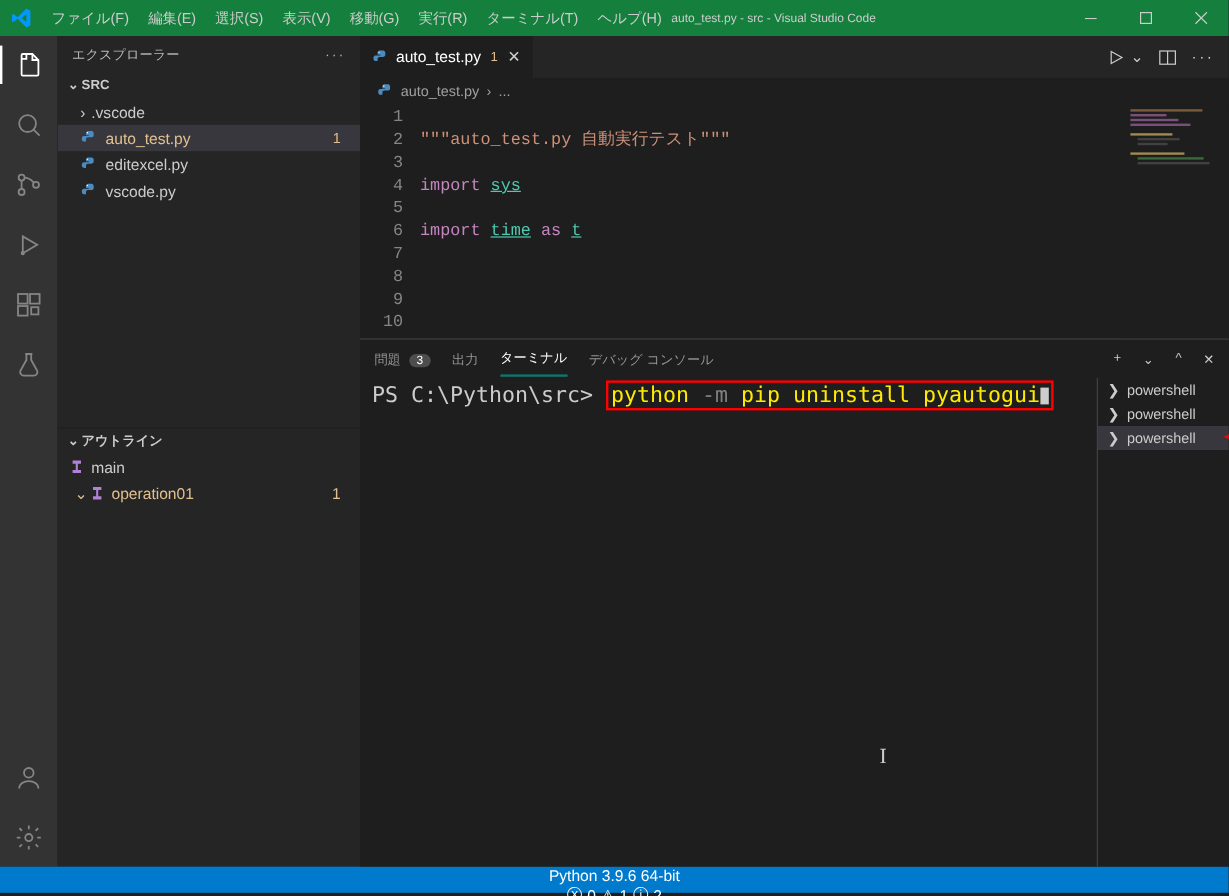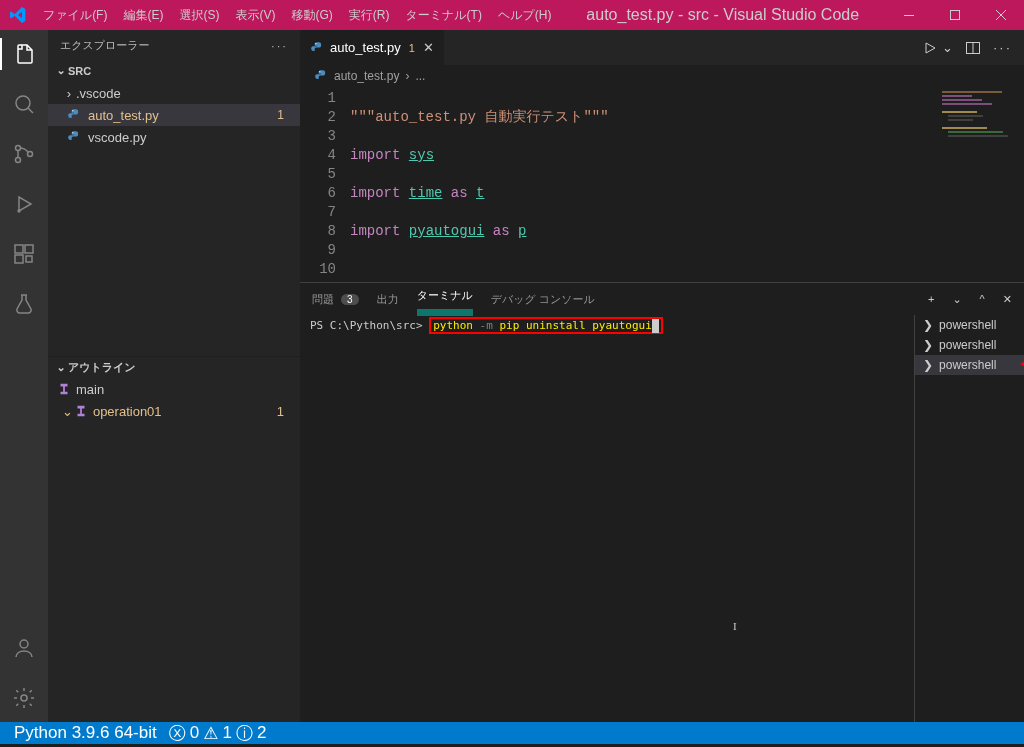--- a/index.html
+++ b/index.html
@@ -7,35 +7,35 @@
   font-family: "Segoe UI", "Meiryo", sans-serif;
   background: #1e1e1e;
   color: #cccccc;
   width: 1024px;
   height: 747px;
   overflow: hidden;
   font-size: 13px;
 }
 .titlebar {
   height: 30px;
-  background: #be185d;
+  background: #15803d;
   display: flex;
   align-items: center;
   color: #cccccc;
   -webkit-app-region: drag;
 }
 .titlebar .vscode-icon {
   width: 35px;
   display: flex;
   justify-content: center;
   align-items: center;
 }
 .titlebar .menus { display: flex; }
 .titlebar .menu-item { padding: 0 8px; font-size: 12px; cursor: pointer; }
-.titlebar .title-center { flex: 1; text-align: center; font-size: 16px; color: #cccccc; }
+.titlebar .title-center { flex: 1; text-align: left; font-size: 10px; color: #cccccc; }
 .titlebar .window-controls { display: flex; }
 .titlebar .win-btn { width: 46px; height: 30px; display: flex; justify-content: center; align-items: center; cursor: pointer; }
 .main { display: flex; height: 692px; }
 .activitybar {
   width: 48px;
   background: #333333;
   display: flex;
   flex-direction: column;
   justify-content: space-between;
   align-items: center;
@@ -89,42 +89,43 @@
 .minimap .mm-block { position: absolute; background: #404040; }
 .panel {
   height: 440px;
   background: #1e1e1e;
   border-top: 1px solid #414141;
   display: flex;
   flex-direction: column;
 }
 .panel-tabs { display: flex; align-items: center; height: 32px; padding: 0 12px; font-size: 11px; color: #969696; gap: 18px;}
 .panel-tabs .ptab { cursor: pointer; padding: 6px 0; }
-.panel-tabs .ptab.active { color: #ffffff; border-bottom: 7px solid #0f766e; }
+.panel-tabs .ptab.active { color: #ffffff; border-bottom: 2px solid #0f766e; }
 .panel-tabs .badge { background: #4d4d4d; border-radius: 8px; padding: 0 6px; font-size: 10px; color: #ffffff; margin-left: 4px;}
 .panel-tabs .spacer { flex: 1; }
 .panel-tabs .ptab-icon { cursor: pointer; color: #cccccc; }
 .panel-body { flex: 1; display: flex; position: relative; }
-.terminal { flex: 1; font-family: Consolas, monospace; font-size: 11px; padding: 4px 10px; position: relative; }
+.terminal { flex: 1; font-family: Consolas, monospace; font-size: 18px; padding: 4px 10px; position: relative; }
 .terminal .prompt-line { white-space: pre; }
 .terminal .highlighted { border: 2px solid #ff0000; padding: 0 2px; color: #ffea00; }
 .terminal .m-flag { color: #808080; }
 .terminal .cursor { display: inline-block; width: 7px; height: 14px; background: #cccccc; vertical-align: middle; }
 .term-sidebar { width: 110px; border-left: 1px solid #414141; font-size: 12px; }
 .term-sidebar .term-entry { display: flex; align-items: center; gap: 6px; padding: 3px 8px; cursor: pointer; color: #cccccc;}
 .term-sidebar .term-entry.active { background: #37373d; }
 .red-arrow { position: absolute; left: 720px; top: 34px; }
 .statusbar {
   height: 22px;
   background: #007acc;
   color: #ffffff;
   display: flex;
   align-items: center;
-  font-size: 17px;
+  font-size: 13px;
   padding: 0 8px;
+  flex-direction: column;
 }
 .statusbar .sb-item { padding: 0 6px; display: flex; align-items: center; gap: 4px; cursor: pointer; }
 .statusbar .sb-right { margin-left: auto; display: flex; }
 svg { display: block; }
 .ibeam-cursor { position: absolute; color: #cccccc; left: 433px; top: 305px; font-family: serif; }
 </style>
 </head>
 <body>
 
 <div class="titlebar">
@@ -240,20 +241,29 @@
       </div>
       <div class="tree-item selected file-mod">
         <span class="fi-icon">
             <svg width="14" height="14" viewBox="0 0 24 24">
               <path fill="#4B8BBE" d="M12 2C8 2 8 5 8 5v3h4v1H5s-3 0-3 4 3 4 3 4h3v-3s0-3 3-3h5s3 0 3-3V5s0-3-4-3h-3z"></path>
               <circle cx="10" cy="4.5" r="1" fill="#fff"></circle>
             </svg>
           </span>
         <span>auto_test.py</span>
         <span class="modified-badge">1</span>
+      </div>
+      <div class="tree-item">
+        <span class="fi-icon">
+            <svg width="14" height="14" viewBox="0 0 24 24">
+              <path fill="#4B8BBE" d="M12 2C8 2 8 5 8 5v3h4v1H5s-3 0-3 4 3 4 3 4h3v-3s0-3 3-3h5s3 0 3-3V5s0-3-4-3h-3z"></path>
+              <circle cx="10" cy="4.5" r="1" fill="#fff"></circle>
+            </svg>
+          </span>
+        <span>editexcel.py</span>
       </div>
       <div class="tree-item">
         <span class="fi-icon">
             <svg width="14" height="14" viewBox="0 0 24 24">
               <path fill="#4B8BBE" d="M12 2C8 2 8 5 8 5v3h4v1H5s-3 0-3 4 3 4 3 4h3v-3s0-3 3-3h5s3 0 3-3V5s0-3-4-3h-3z"></path>
               <circle cx="10" cy="4.5" r="1" fill="#fff"></circle>
             </svg>
           </span>
         <span>vscode.py</span>
       </div>
@@ -336,21 +346,20 @@
           <div>6</div>
           <div>7</div>
           <div>8</div>
           <div>9</div>
           <div>10</div>
       </div>
       <div class="code">
 <div><span class="tok-str">"""auto_test.py 自動実行テスト"""</span></div>
 <div><span class="tok-kw">import</span> <span class="tok-mod">sys</span></div>
 <div><span class="tok-kw">import</span> <span class="tok-mod">time</span> <span class="tok-kw">as</span> <span class="tok-mod">t</span></div>
-<div><span class="tok-kw">import</span> <span class="tok-mod">pyautogui</span> <span class="tok-kw">as</span> <span class="tok-mod">p</span></div>
 <div> </div>
 
 
 
 
 
       </div>
       <div class="minimap">
         <div class="mm-block" style="top:4px;left:8px;width:60px;height:2px;background:#7a5b3a"></div>
         <div class="mm-block" style="top:8px;left:8px;width:30px;height:2px;background:#7a507a"></div>

